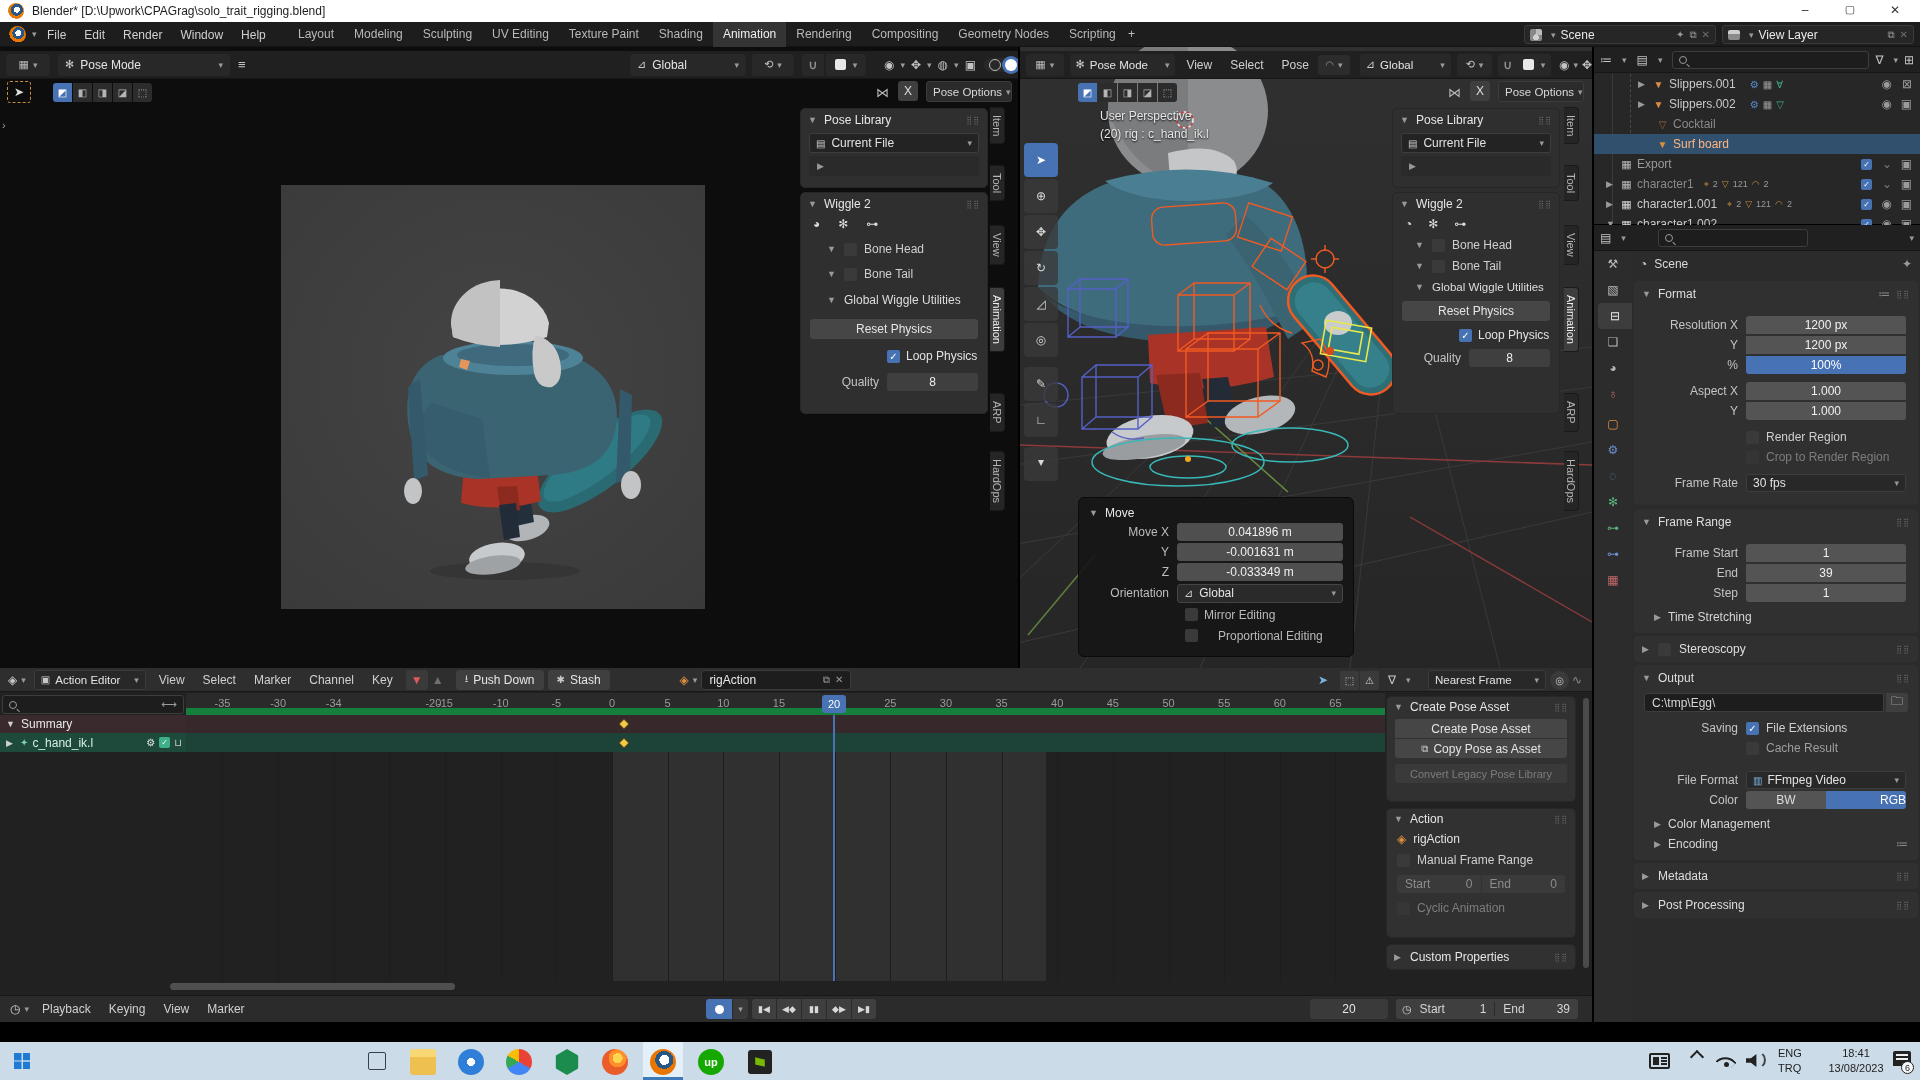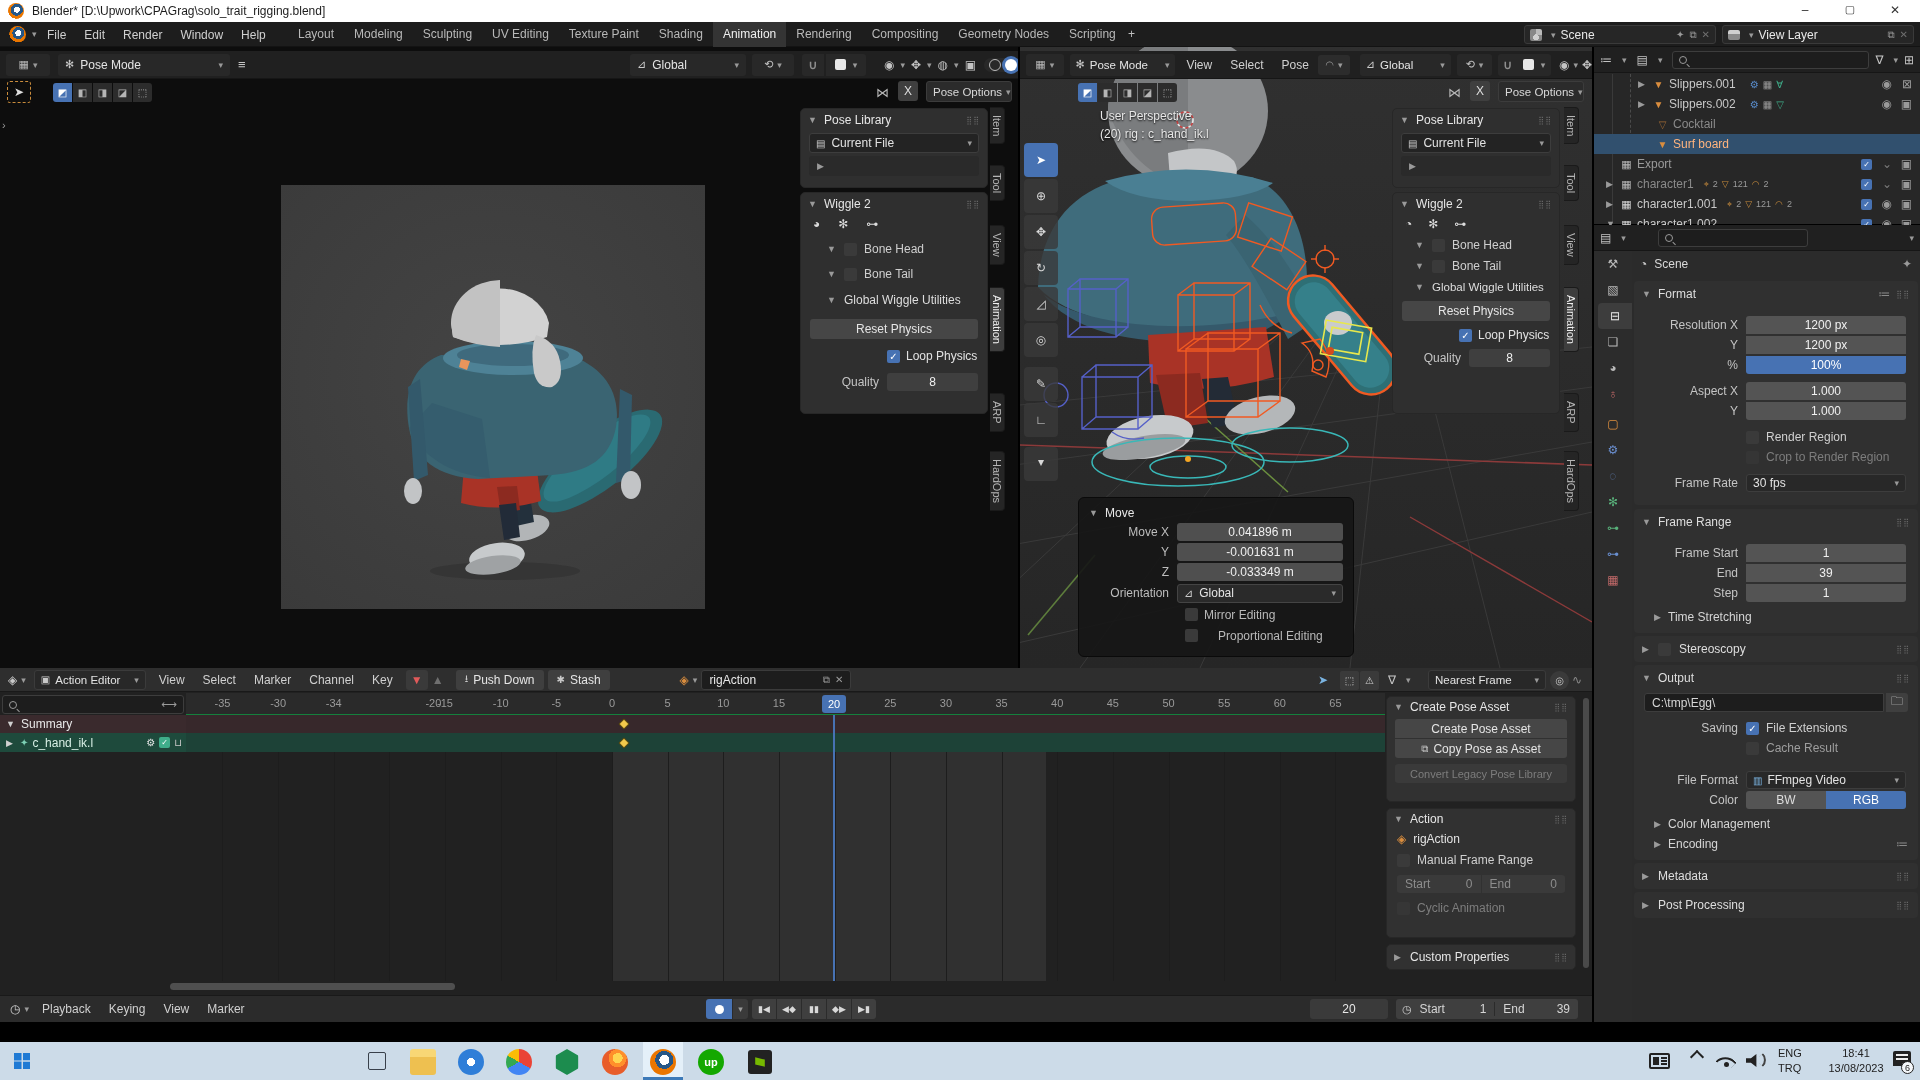--- a/index.html
+++ b/index.html
@@ -743,21 +743,21 @@
               <span style="color:#7ab3e0;font-size:10px;">▥</span>
               <span style="flex:1;color:#e2e2e2;">FFmpeg Video</span>
               <span class="car">▾</span>
             </div>
             <span style="width:12px;"></span>
           </div>
       <div class="prow">
             <span class="plab">Color</span>
             <div class="f" style="flex:1;height:18px;">
               <div style="flex:1;background:#545454;border-radius:3px 0 0 3px;text-align:center;line-height:18px;color:#ddd;"><span>BW</span></div>
-              <div style="flex:1;background:#4772b3;border-radius:0 3px 3px 0;text-align:center;line-height:18px;color:#fff;"><span>RGB</span></div>
+              <div style="flex:1;background:#4772b3;border-radius:0 3px 3px 0;text-align:right;line-height:18px;color:#fff;"><span>RGB</span></div>
             </div>
             <span style="width:12px;"></span>
           </div>
       <div class="prow" style="padding-left:20px;margin-top:4px;">
             <span class="exp">▶</span>
             <span style="color:#d5d5d5;margin-left:4px;">Color Management</span>
           </div>
       <div class="prow" style="padding-left:20px;">
             <span class="exp">▶</span>
             <span style="color:#d5d5d5;margin-left:4px;flex:1;">Encoding</span>
@@ -827,21 +827,21 @@
     <span class="ab f" style="left:1550px;top:3px;width:19px;height:19px;background:#3a3a3a;border-radius:50%;color:#c9c9c9;justify-content:center;font-size:10px;">◎</span>
     <span class="ab" style="left:1572px;color:#8a8a8a;">∿</span>
   </div>
 
   <div class="srch ab" style="left:2px;top:27px;width:182px;height:19px;">
         <span class="mag"></span>
         <span style="flex:1;"></span>
         <span style="color:#9a9a9a;font-size:11px;">⟷</span>
       </div>
   <div class="ab" style="left:612px;top:25px;width:434px;height:288px;background:#303030;"></div>
-  <div class="ab" id="ruler" style="left:186px;top:25px;width:1199px;height:22px;background:#2a2a2a;border-bottom:1px solid #15803d;overflow:hidden;">
+  <div class="ab" id="ruler" style="left:186px;top:25px;width:1199px;height:22px;background:#2a2a2a;border-bottom:7px solid #15803d;overflow:hidden;">
         <span style="position: absolute; top: 4px; transform: translateX(-50%); font-size: 11px; color: rgb(154, 154, 154); left: 36.45px;">-35</span>
         <span style="position: absolute; top: 4px; transform: translateX(-50%); font-size: 11px; color: rgb(154, 154, 154); left: 92.1px;">-30</span>
         <span style="position: absolute; top: 4px; transform: translateX(-50%); font-size: 11px; color: rgb(154, 154, 154); left: 147.75px;">-34</span>
         <span style="position: absolute; top: 4px; transform: translateX(-50%); font-size: 11px; color: rgb(154, 154, 154); left: 203.4px; margin-left: 44px;">-20</span>
         <span style="position: absolute; top: 4px; transform: translateX(-50%); font-size: 11px; color: rgb(154, 154, 154); left: 259.05px;">-15</span>
         <span style="position: absolute; top: 4px; transform: translateX(-50%); font-size: 11px; color: rgb(154, 154, 154); left: 314.7px;">-10</span>
         <span style="position: absolute; top: 4px; transform: translateX(-50%); font-size: 11px; color: rgb(154, 154, 154); left: 370.35px;">-5</span>
         <span style="position: absolute; top: 4px; transform: translateX(-50%); font-size: 11px; color: rgb(154, 154, 154); left: 426px;">0</span>
         <span style="position: absolute; top: 4px; transform: translateX(-50%); font-size: 11px; color: rgb(154, 154, 154); left: 481.65px;">5</span>
         <span style="position: absolute; top: 4px; transform: translateX(-50%); font-size: 11px; color: rgb(154, 154, 154); left: 537.3px;">10</span>

